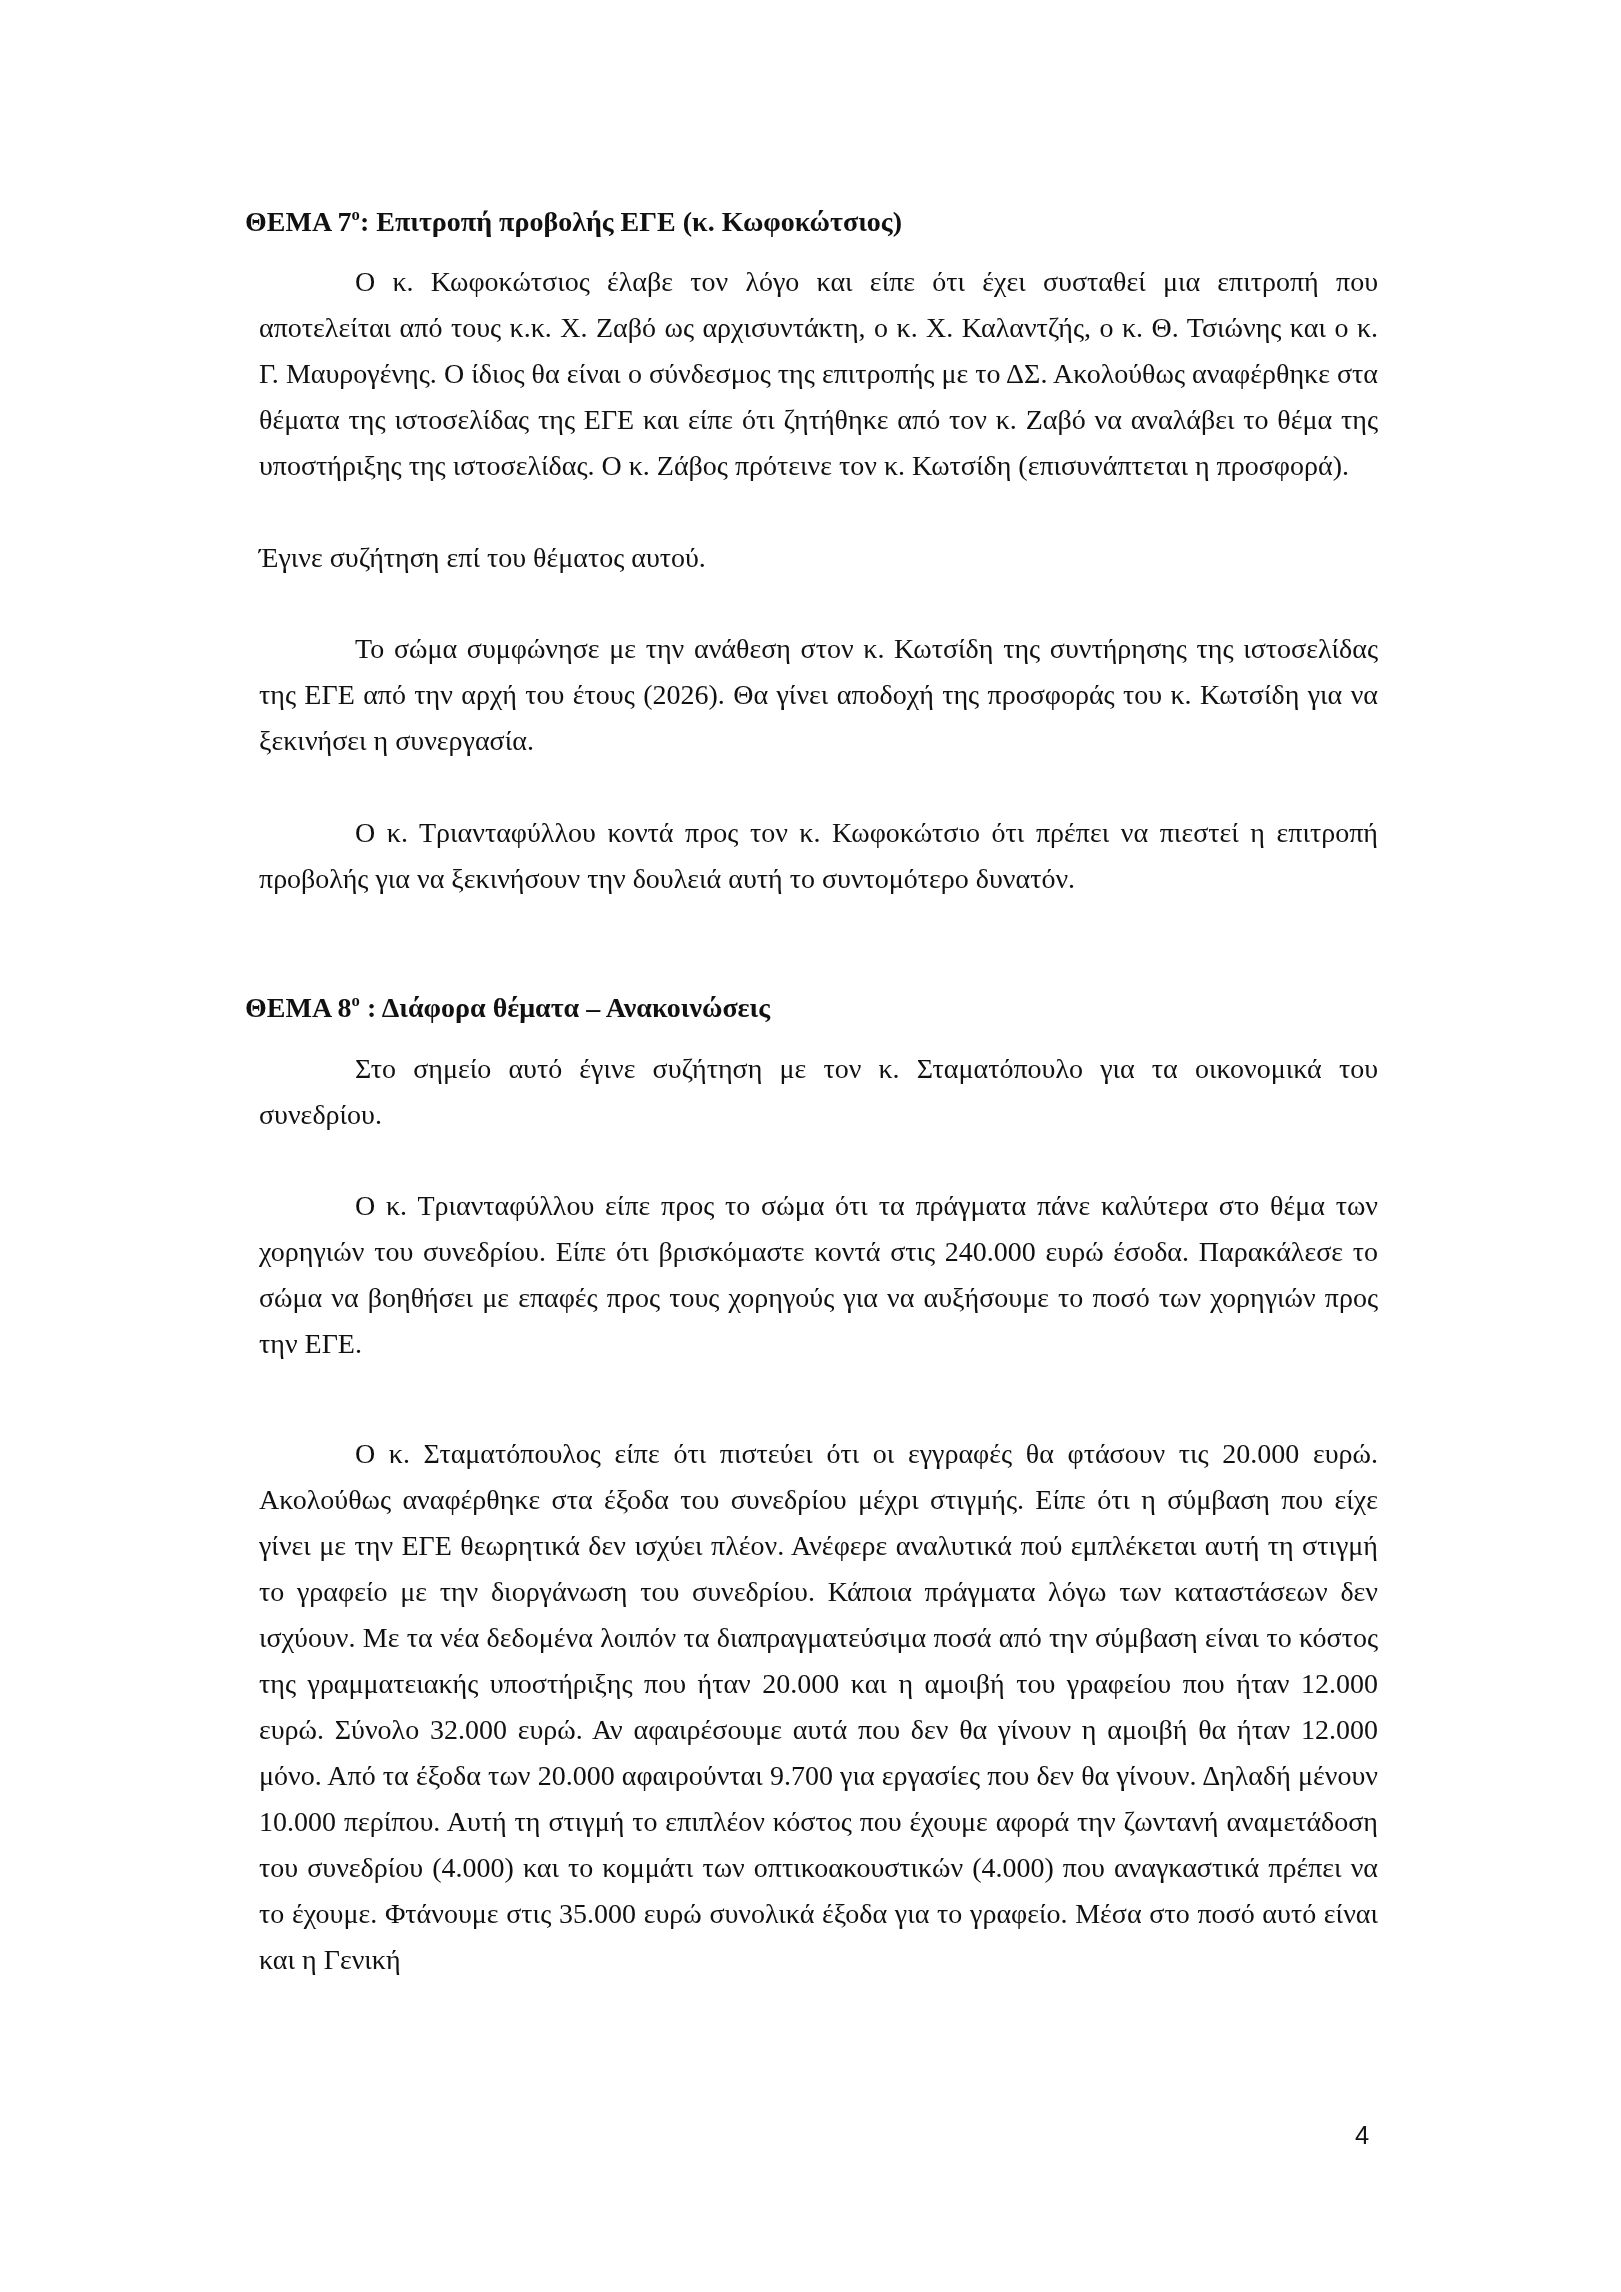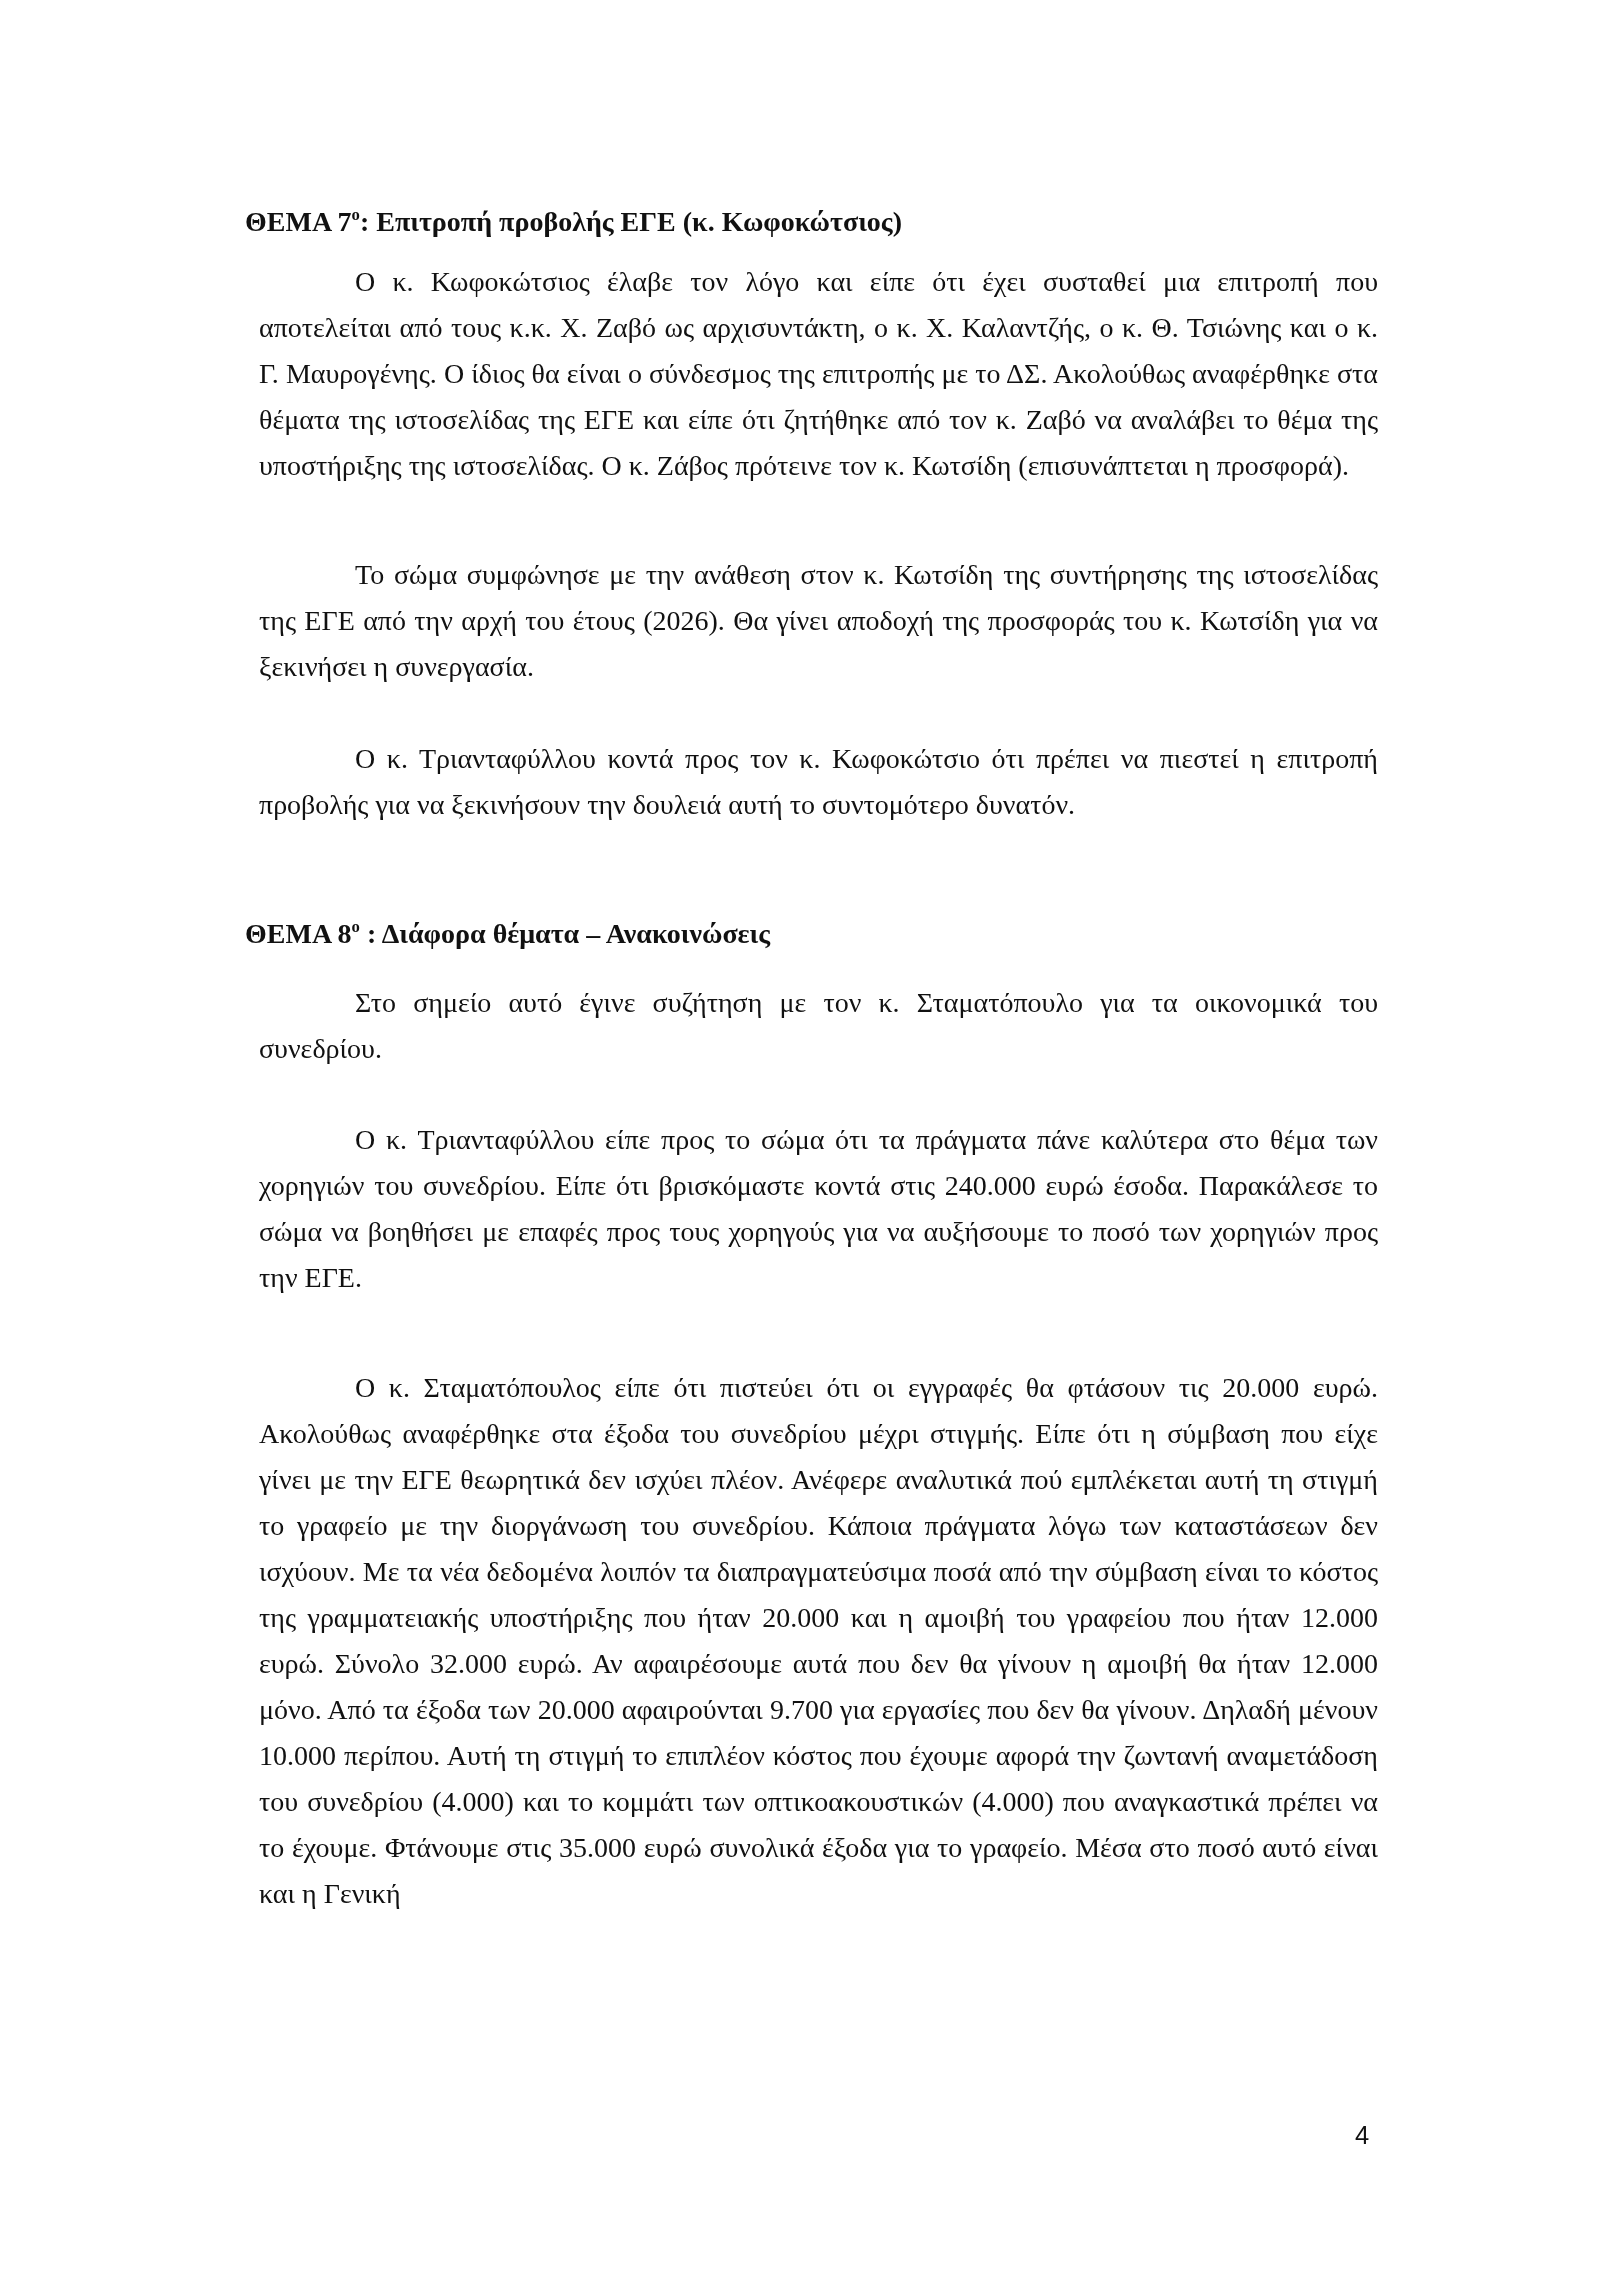--- a/index.html
+++ b/index.html
@@ -35,40 +35,41 @@
     .para {
       font-size: 28px;
       line-height: 46px;
       text-align: justify;
       margin: 14px;
     }
     .indent { text-indent: 96px; }
     .gap-p { height: 17.6px; }
     .gap-section { height: 69px; }
     #sec7-title { margin-bottom: 9px; }
-    #sec8-title { margin-bottom: 23px; }
+    #sec8-title { margin-bottom: 15px; }
     .page-number {
       position: absolute;
       left: 1355px;
       top: 2121px;
       font-family: "Liberation Sans", "DejaVu Sans", sans-serif;
       font-size: 25.5px;
       color: #111111;
     }
   </style>
 </head>
 <body>
 
 <div class="page">
 
   <section>
     <h2 class="heading" id="sec7-title"><span>ΘΕΜΑ 7</span><sup>ο</sup><span>: Επιτροπή προβολής ΕΓΕ (κ. Κωφοκώτσιος)</span></h2>
 
     <p class="para indent">Ο κ. Κωφοκώτσιος έλαβε τον λόγο και είπε ότι έχει συσταθεί μια επιτροπή που αποτελείται από τους κ.κ. Χ. Ζαβό ως αρχισυντάκτη, ο κ. Χ. Καλαντζής, ο κ. Θ. Τσιώνης και ο κ. Γ. Μαυρογένης. Ο ίδιος θα είναι ο σύνδεσμος της επιτροπής με το ΔΣ. Ακολούθως αναφέρθηκε στα θέματα της ιστοσελίδας της ΕΓΕ και είπε ότι ζητήθηκε από τον κ. Ζαβό να αναλάβει το θέμα της υποστήριξης της ιστοσελίδας. Ο κ. Ζάβος πρότεινε τον κ. Κωτσίδη (επισυνάπτεται η προσφορά).</p>
     <div class="gap-p"></div>
+    <p class="para">Έγινε συζήτηση επί του θέματος αυτού.</p>
     <div class="gap-p"></div>
     <p class="para indent">Το σώμα συμφώνησε με την ανάθεση στον κ. Κωτσίδη της συντήρησης της ιστοσελίδας της ΕΓΕ από την αρχή του έτους (2026). Θα γίνει αποδοχή της προσφοράς του κ. Κωτσίδη για να ξεκινήσει η συνεργασία.</p>
     <div class="gap-p"></div>
     <p class="para indent">Ο κ. Τριανταφύλλου κοντά προς τον κ. Κωφοκώτσιο ότι πρέπει να πιεστεί η επιτροπή προβολής για να ξεκινήσουν την δουλειά αυτή το συντομότερο δυνατόν.</p>
   </section>
 
   <div class="gap-section"></div>
 
   <section>
     <h2 class="heading" id="sec8-title"><span>ΘΕΜΑ 8</span><sup>ο</sup><span> : Διάφορα θέματα – Ανακοινώσεις</span></h2>

